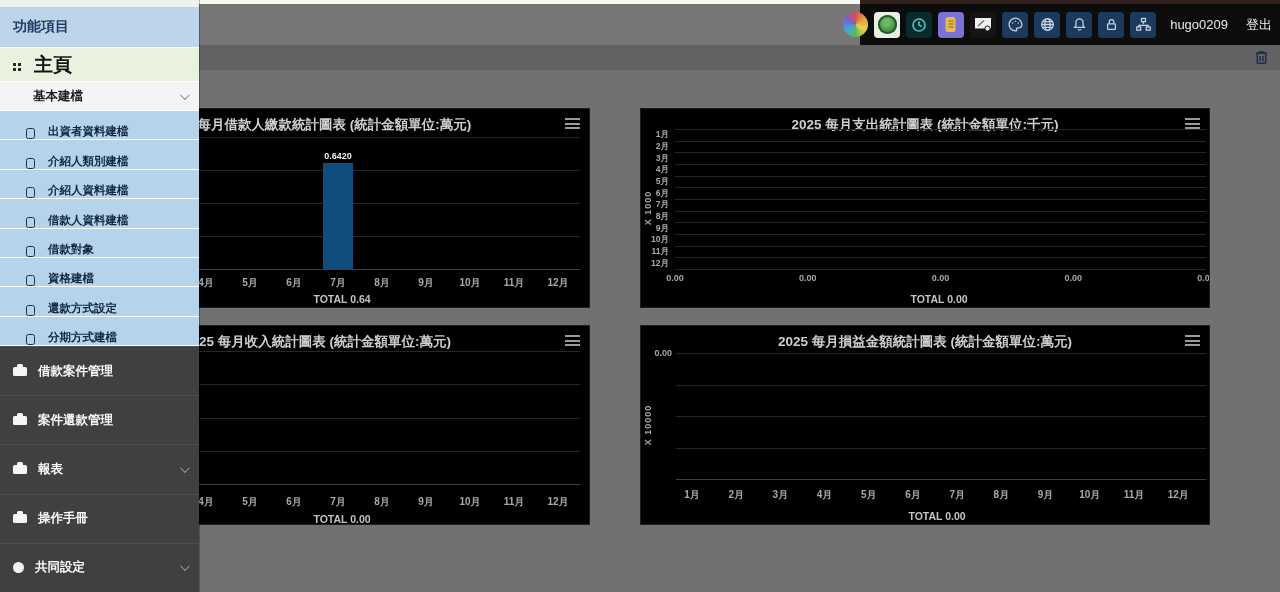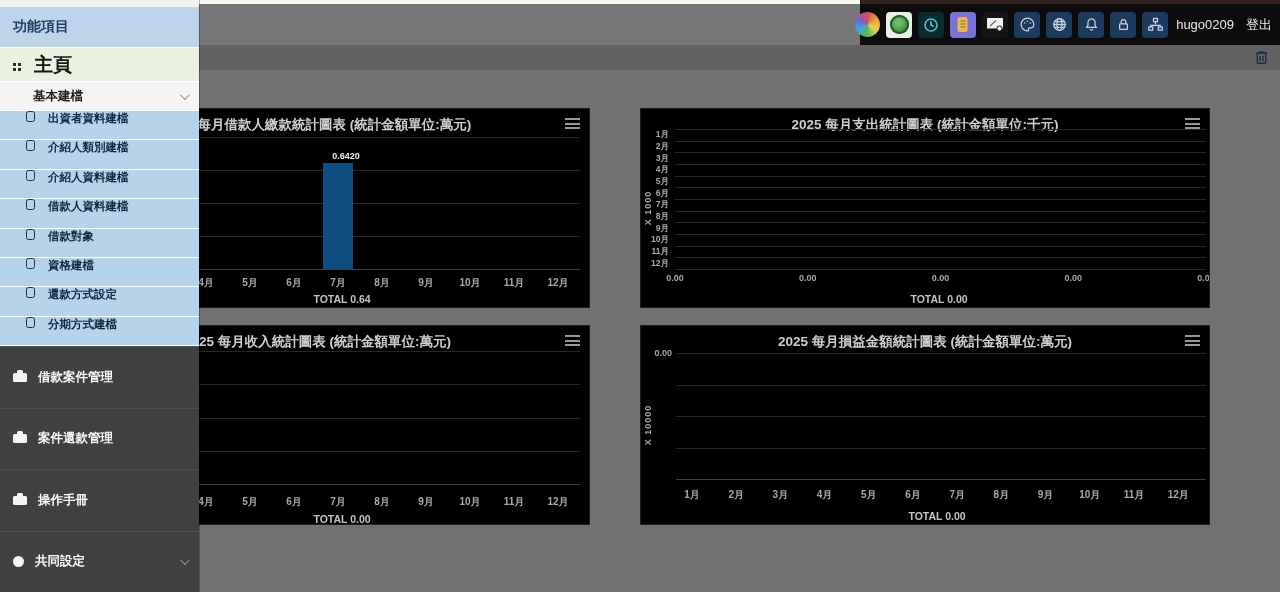--- a/index.html
+++ b/index.html
@@ -7,21 +7,21 @@
   body {
     position:relative;
     background:#717171;
     font-family:"Liberation Sans","DejaVu Sans",sans-serif;
   }
 
   
   .topbar { position:absolute; left:0; top:0; width:1280px; height:45px; background:#767676; z-index:5; }
   .topbar-lightstrip { position:absolute; left:0; top:0; width:860px; height:4px; background:#f6f9ee; }
   .topbar-right { position:absolute; right:0; top:0; width:420px; height:45px; background:#0c0c0c;
-    border-top:4px solid #32211d; display:flex; align-items:center; justify-content:flex-end; padding:0 8px; }
+    border-top:4px solid #32211d; display:flex; align-items:center; justify-content:flex-end; gap:6px; padding:0 8px; }
   .tb-wrap { width:26px; height:26px; border-radius:4px; display:flex; align-items:center; justify-content:center; flex:0 0 auto; cursor:pointer; }
   .bg-navy { background:#1c3a5e; }
   .bg-clock { background:#0a2a30; }
   .bg-scroll { background:#7a72d4; }
   .bg-present { background:#141414; }
   .bg-green { background:#e8efe6; }
   .ic-colorful { width:25px; height:25px; border-radius:50%;
     background:conic-gradient(#d94f4f,#e8a33d,#e8d44d,#58b858,#3fa7d6,#7a5fd0,#d94f4f); }
   .ic-green-ball { width:19px; height:19px; border-radius:50%;
     background:radial-gradient(circle at 45% 40%, #6cb86c 20%, #2f7a2f 75%); box-shadow:inset 0 0 0 2px #245c24; }
@@ -41,21 +41,21 @@
     display:flex; align-items:center; padding-left:13px; border-bottom:1px solid #fff; flex:0 0 auto; }
   .sb-home { height:34px; background:#e9f2df; display:flex; align-items:center; gap:12px;
     padding-left:13px; border-bottom:1px solid #fff; flex:0 0 auto; cursor:pointer; }
   .sb-home-label { font-size:19px; font-weight:bold; color:#141414; }
   .grid-ic { width:3px; height:3px; background:#2a2a2a; box-shadow:5px 0 #2a2a2a,0 5px #2a2a2a,5px 5px #2a2a2a; margin-right:6px; flex:0 0 auto; }
   .sb-group { height:29px; background:#f4f4f4; display:flex; align-items:center;
     padding-left:33px; padding-right:12px; border-bottom:1px solid #fff; flex:0 0 auto; cursor:pointer; }
   .sb-group-label { font-size:12.5px; font-weight:bold; color:#1a1a1a; flex:1; }
   .chev { width:7px; height:7px; border-right:1.6px solid #8a8a8a; border-bottom:1.6px solid #8a8a8a;
     transform:rotate(45deg) translateY(-2px); flex:0 0 auto; }
-  .sb-sub { height:29.4px; background:#b6d3ec; display:flex; align-items:flex-start; gap:13px;
+  .sb-sub { height:29.4px; background:#b6d3ec; display:flex; align-items:flex-end; gap:13px;
     padding-left:26px; border-bottom:1px solid #fdfdfd; flex:0 0 auto; cursor:pointer; }
   .sub-ic { width:9px; height:11px; border:1.6px solid #1c2f4a; border-radius:2.5px; flex:0 0 auto; }
   .sub-label { font-size:11.5px; font-weight:bold; color:#0f2540; }
   .sb-darkwrap { flex:1; display:flex; flex-direction:column; background:#404040; }
   .sb-dark { flex:1; display:flex; align-items:center; padding-left:13px; padding-right:12px;
     border-top:1px solid #4f4f4f; cursor:pointer; }
   .dk-label { font-size:12.5px; font-weight:bold; color:#fafafa; flex:1; }
   .dk-ic { margin-right:11px; flex:0 0 auto; }
   .ic-briefcase { width:14px; height:9px; background:#f5f5f5; border-radius:1.5px; position:relative; }
   .ic-briefcase::before { content:''; position:absolute; top:-3px; left:4px; width:6px; height:3px;
@@ -219,20 +219,25 @@
       <div class="sb-dark">
         <div class="dk-ic ic-briefcase"></div>
         <div class="dk-label">借款案件管理</div>
       </div>
       <div class="sb-dark">
         <div class="dk-ic ic-briefcase"></div>
         <div class="dk-label">案件還款管理</div>
       </div>
       <div class="sb-dark">
         <div class="dk-ic ic-briefcase"></div>
+        <div class="dk-label">報表</div>
+        <div class="chev chev-light"></div>
+      </div>
+      <div class="sb-dark">
+        <div class="dk-ic ic-briefcase"></div>
         <div class="dk-label">操作手冊</div>
       </div>
       <div class="sb-dark">
         <div class="dk-ic ic-sphere"></div>
         <div class="dk-label">共同設定</div>
         <div class="chev chev-light"></div>
       </div>
     </div>
 </div>
 
@@ -250,21 +255,21 @@
       <div class="gridline" style="left: 6px; width: 528px; top: 61px;"></div>
       <div class="gridline" style="left: 6px; width: 528px; top: 28px;"></div>
       <div class="cat-label" style="left: 28px; top: 167px;">1月</div>
       <div class="cat-label" style="left: 72px; top: 167px;">2月</div>
       <div class="cat-label" style="left: 116px; top: 167px;">3月</div>
       <div class="cat-label" style="left: 160px; top: 167px;">4月</div>
       <div class="cat-label" style="left: 204px; top: 167px;">5月</div>
       <div class="cat-label" style="left: 248px; top: 167px;">6月</div>
       <div class="cat-label" style="left: 292px; top: 167px;">7月</div>
       <div class="bar" style="left: 277px; top: 54px; width: 30px; height: 106px; background: rgb(14, 77, 126);"></div>
-      <div class="bar-val" style="left: 300px; top: 42px;">0.6420</div>
+      <div class="bar-val" style="left: 292px; top: 42px;">0.6420</div>
       <div class="cat-label" style="left: 336px; top: 167px;">8月</div>
       <div class="cat-label" style="left: 380px; top: 167px;">9月</div>
       <div class="cat-label" style="left: 424px; top: 167px;">10月</div>
       <div class="cat-label" style="left: 468px; top: 167px;">11月</div>
       <div class="cat-label" style="left: 512px; top: 167px;">12月</div>
     </div>
   <div class="chart-total" style="left:296px;top:184px;">TOTAL 0.64</div>
 </div>
 
 <div class="chart-panel" id="chart2">

